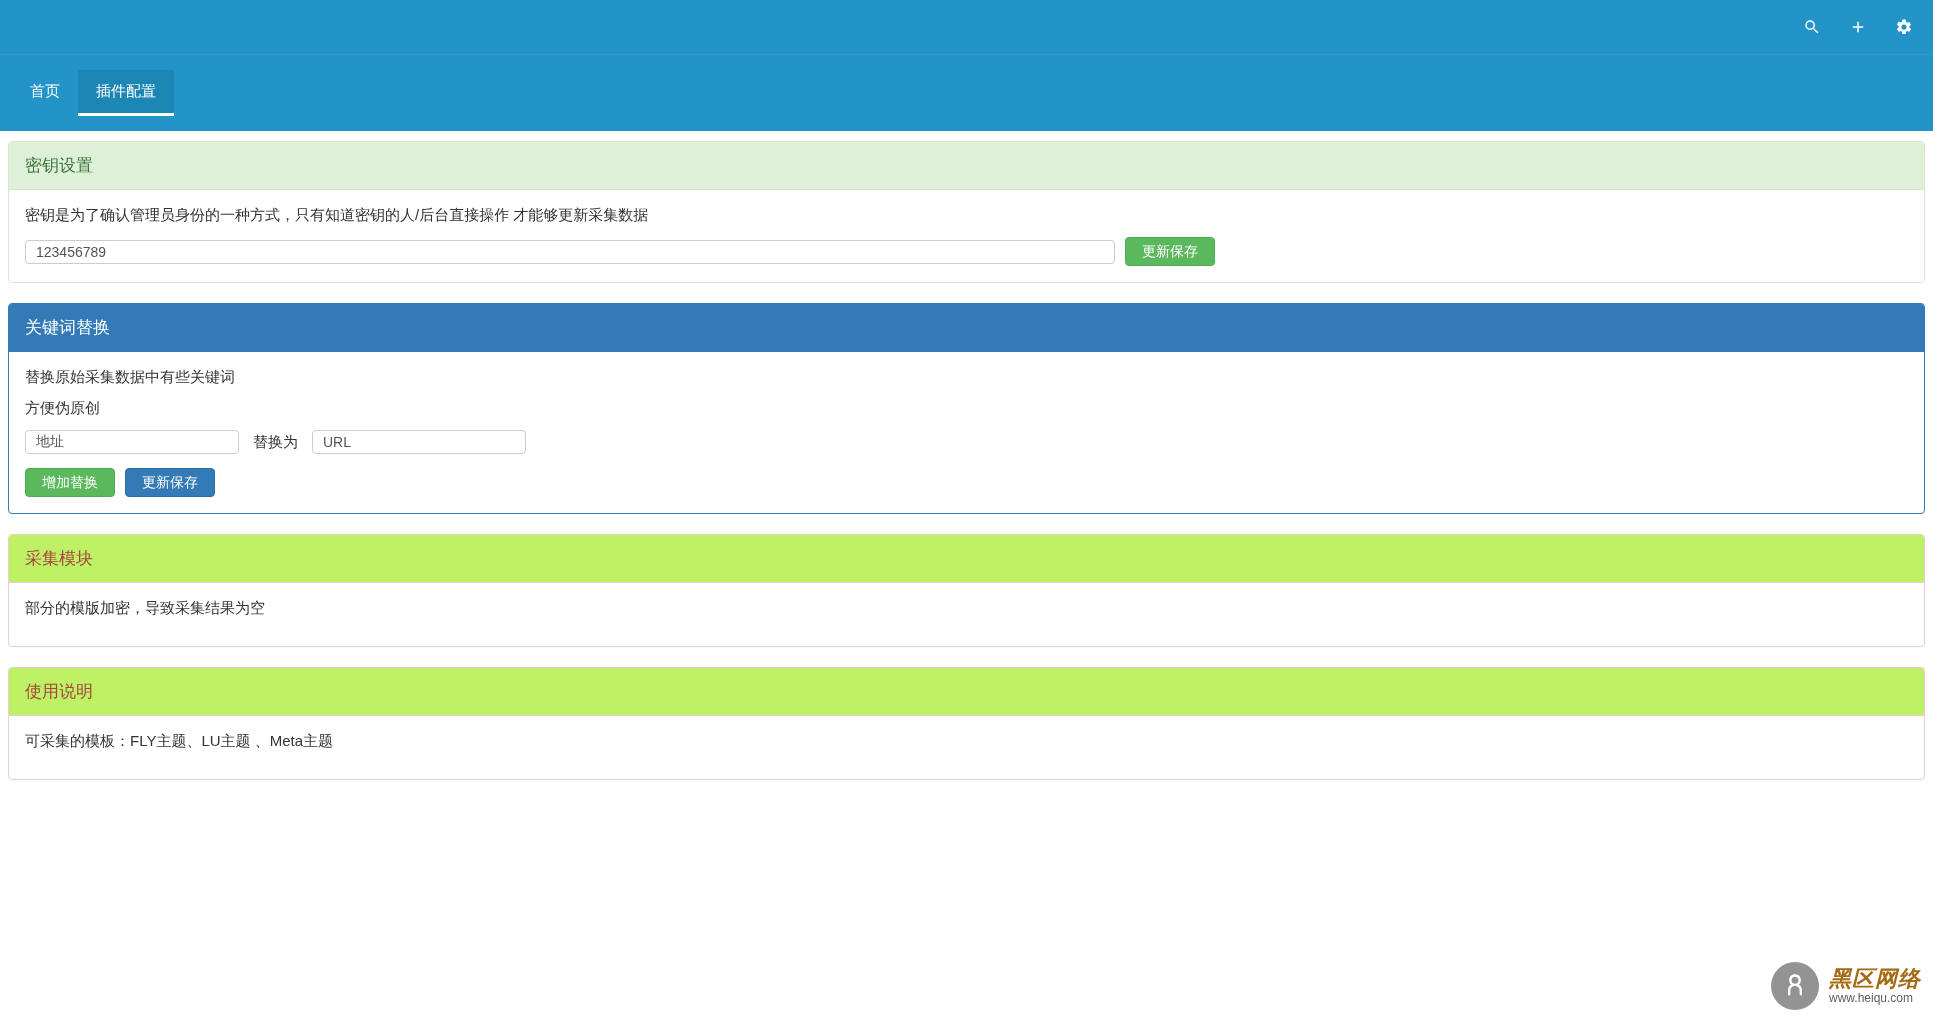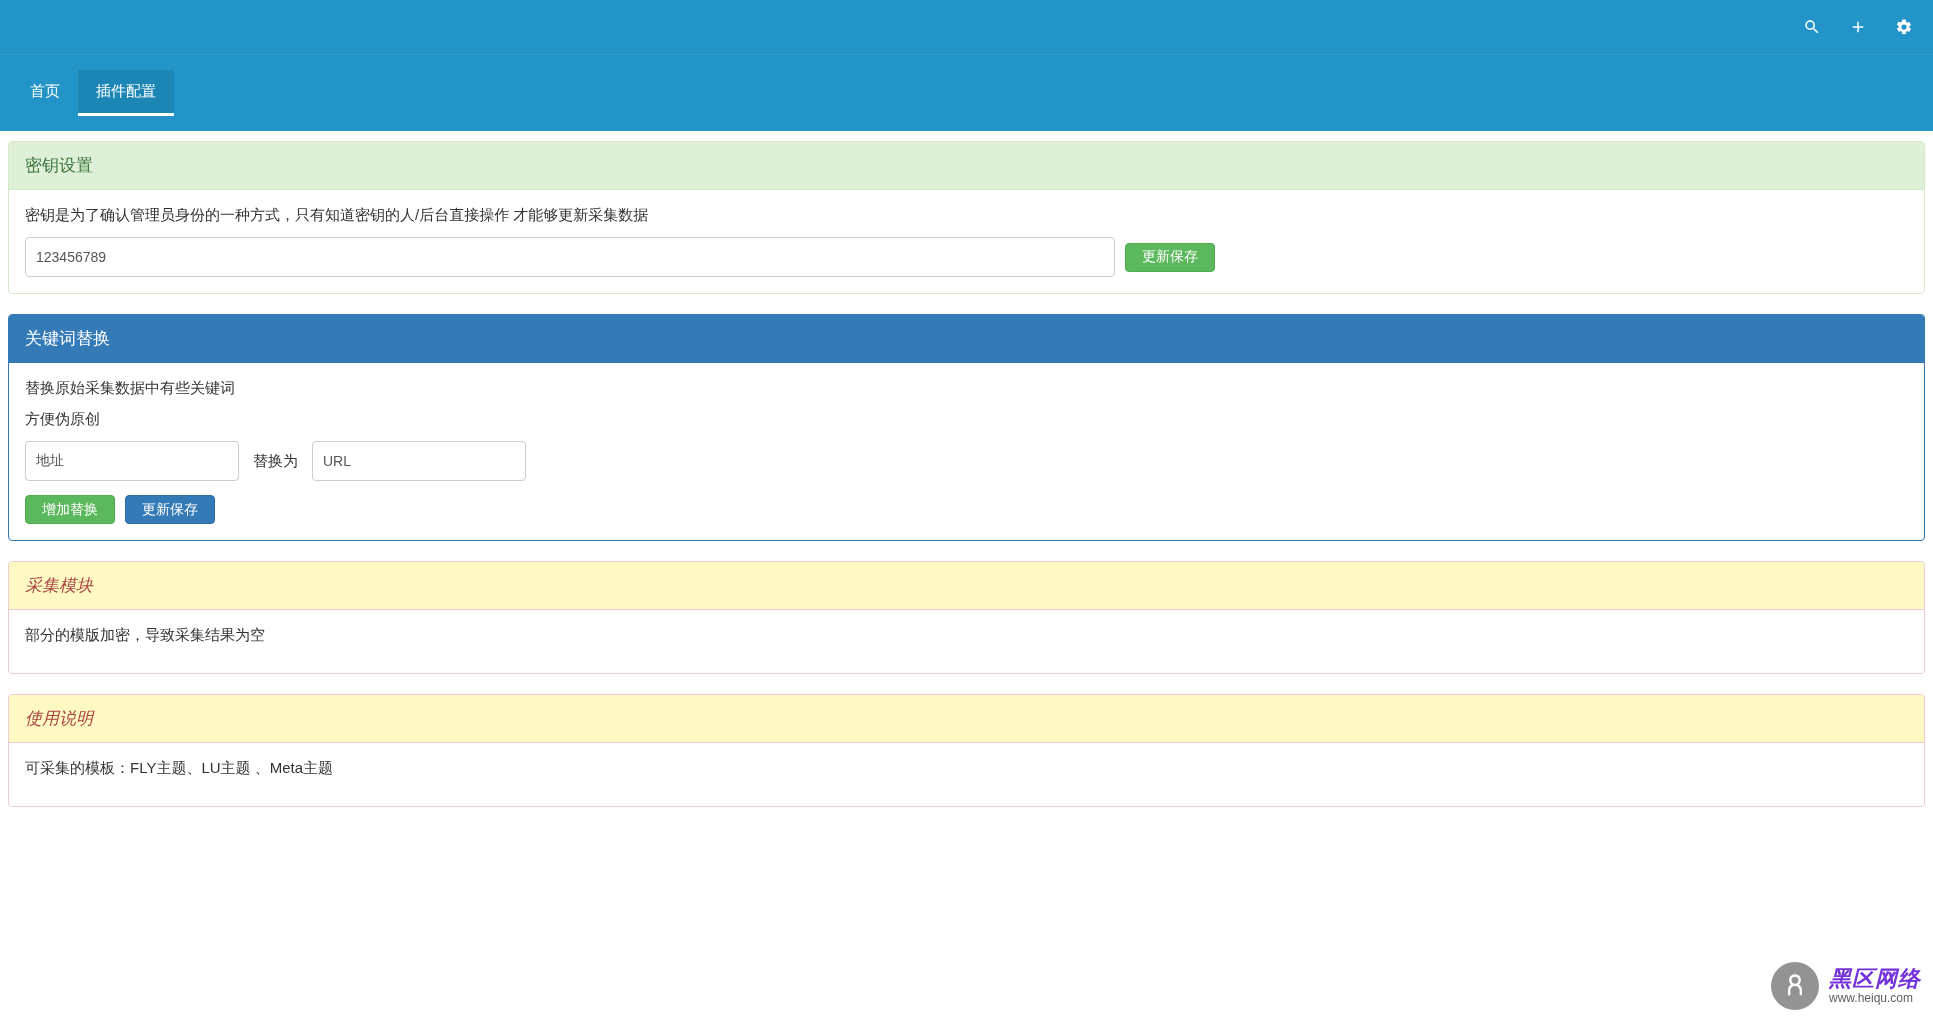--- a/index.html
+++ b/index.html
@@ -71,24 +71,24 @@
     margin-bottom: 12px;
     color: #333;
     font-size: 15px;
   }
   
   .panel-success { border-color: #d6e9c6; }
   .panel-success .panel-heading { background: #dff0d8; color: #3c763d; border-color: #d6e9c6; }
   .panel-primary { border-color: #337ab7; }
   .panel-primary .panel-heading { background: #337ab7; color: #fff; border-color: #337ab7; }
   .panel-danger { border-color: #ebccd1; }
-  .panel-danger .panel-heading { background: #fef9c3; color: #a94442; border-color: #ebccd1; font-style: italic; }
+  .panel-danger .panel-heading { background: #bef264; color: #a94442; border-color: #ebccd1; }
   
   .form-control {
-    height: 40px;
+    height: 24px;
     padding: 6px 10px;
     border: 1px solid #ccc;
     border-radius: 4px;
     font-size: 14px;
     color: #555;
     background: #fff;
   }
   .btn {
     display: inline-flex;
     align-items: center;
@@ -125,21 +125,21 @@
     pointer-events: none;
   }
   .watermark-logo {
     width: 48px; height: 48px;
     border-radius: 50%;
     background: #8e8e8e;
     display: flex; align-items: center; justify-content: center;
   }
   .watermark-logo svg { width: 28px; height: 28px; fill: #fff; }
   .watermark-text { display: flex; flex-direction: column; line-height: 1.1; }
-  .watermark-main { font-size: 22px; font-weight: 700; font-style: italic; color: #6d28d9; letter-spacing: 1px; }
+  .watermark-main { font-size: 22px; font-weight: 700; font-style: italic; color: #a16207; letter-spacing: 1px; }
   .watermark-sub { font-size: 12px; color: #555; }
 </style>
 </head>
 <body>
 
 <div class="topbar">
   <span class="icon">
     <svg viewBox="0 0 24 24">
         <path d="M15.5 14h-.79l-.28-.27A6.471 6.471 0 0 0 16 9.5 6.5 6.5 0 1 0 9.5 16c1.61 0 3.09-.59 4.23-1.57l.27.28v.79l5 4.99L20.49 19l-4.99-5zm-6 0C7.01 14 5 11.99 5 9.5S7.01 5 9.5 5 14 7.01 14 9.5 11.99 14 9.5 14z"></path>
       </svg>

